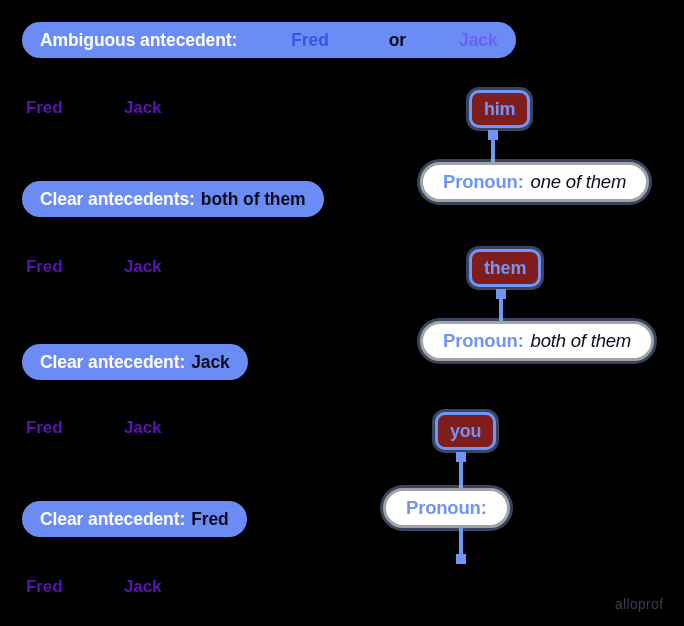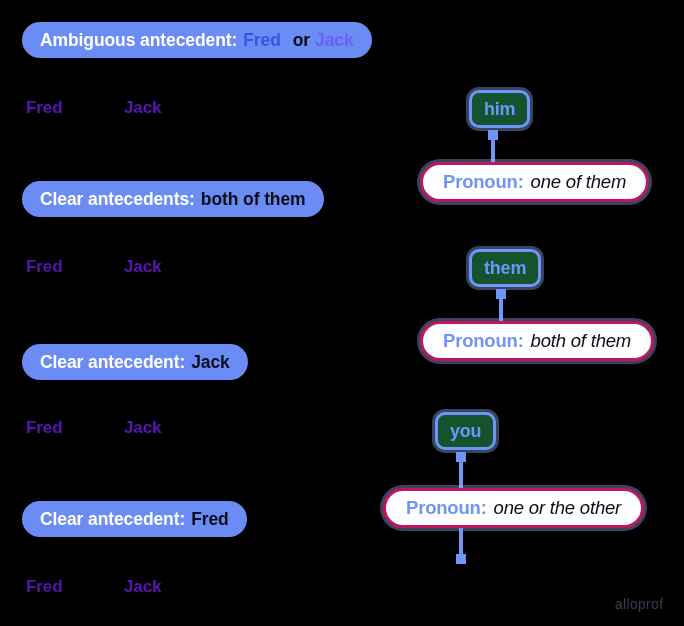--- a/index.html
+++ b/index.html
@@ -51,41 +51,41 @@
     letter-spacing: -0.1px;
   }
   .person.p-fred { width: 98px; }
 
   
   .node {
     position: absolute;
     display: inline-flex;
     align-items: center;
     justify-content: center;
-    background: #14532d;
+    background: #7f1d1d;
     border: 3px solid #6f95f8;
     border-radius: 10px;
     height: 38px;
     padding: 0 12px;
     white-space: nowrap;
     box-shadow: 0 0 0 3px rgba(150,182,252,0.38);
     font-size: 18px;
     font-weight: 700;
     color: #6f95f8;
     letter-spacing: -0.2px;
     box-sizing: border-box;
   }
 
   .pronoun-pill {
     position: absolute;
     display: inline-flex;
     align-items: center;
     justify-content: center;
     background: #ffffff;
-    border: 3px solid #be185d;
+    border: 3px solid #a3a3a3;
     border-radius: 999px;
     height: 40px;
     padding: 0 20px;
     white-space: nowrap;
     box-shadow: 0 0 0 3px rgba(150,182,252,0.38);
     font-size: 18.5px;
     letter-spacing: -0.2px;
     box-sizing: border-box;
   }
   .pronoun-pill .plabel {
@@ -122,21 +122,21 @@
     font-size: 14px;
     font-weight: 400;
     letter-spacing: 0.3px;
   }
 </style>
 </head>
 <body>
 
 <div id="stage">
 
-  <div class="banner" style="left:22px; top:22px;">
+  <div class="banner" style="left:22px; top:22px;gap:48px;">
     <span class="lead">Ambiguous antecedent:</span>
     <span class="name-a">Fred</span>
     <span class="conj">or</span>
     <span class="name-b">Jack</span>
   </div>
 
   <div class="person-row" style="left:26px; top:98px;">
     <span class="person p-fred">Fred</span>
     <span class="person p-jack">Jack</span>
   </div>
@@ -190,21 +190,20 @@
   <div class="node" style="left:435px; top:412px;">
     <span>you</span>
   </div>
 
   <div class="connector" style="left:459px; top:452px; height:36px;">
     <span class="nub top"></span>
   </div>
 
   <div class="pronoun-pill" style="left:383px; top:488px;">
     <span class="plabel">Pronoun:</span>
-    <span class="pvalue">one or the other</span>
   </div>
 
   <div class="connector" style="left:459px; top:528px; height:36px;">
     <span class="nub bottom"></span>
   </div>
 
 
   <div class="banner" style="left:22px; top:501px;">
     <span class="lead">Clear antecedent:</span>
     <span class="value">Fred</span>

